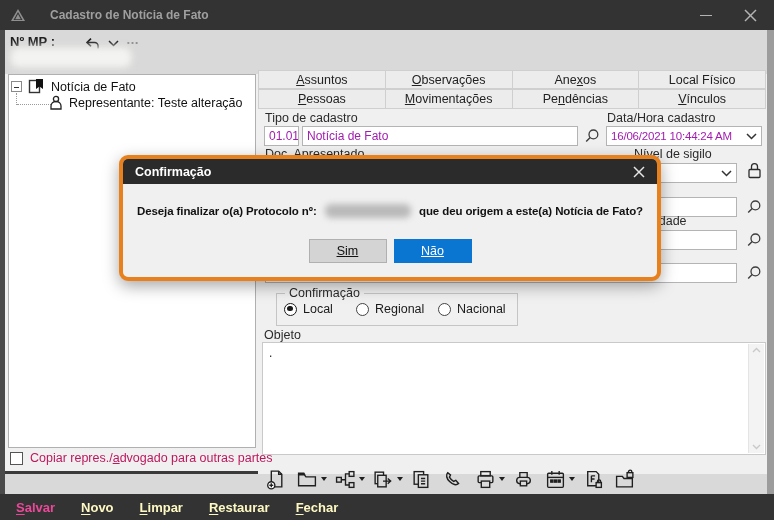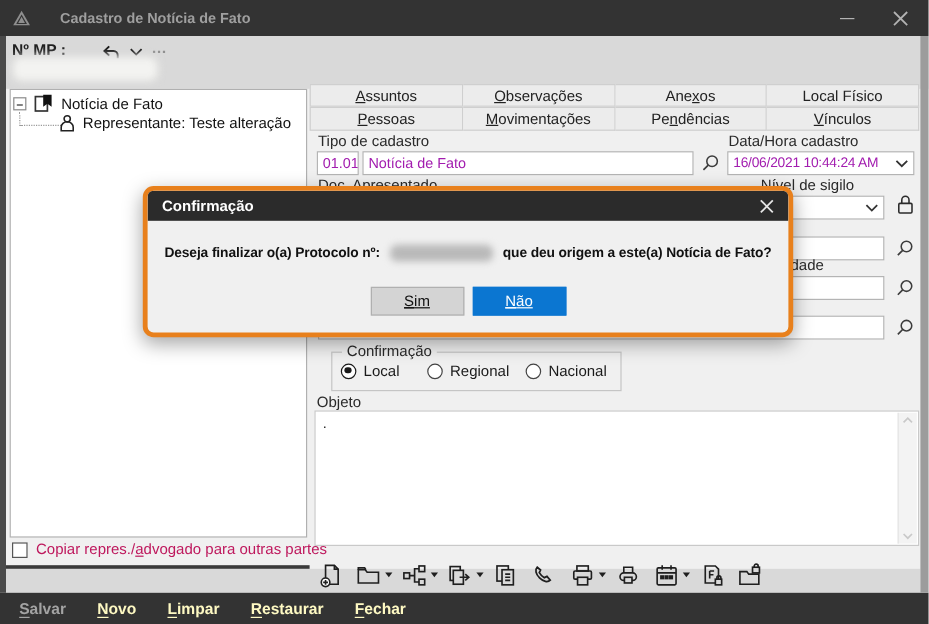--- a/index.html
+++ b/index.html
@@ -65,21 +65,21 @@
   .toolbar { left:0; top:474px; width:767px; height:20px; background:#d9d9d9; }
   .toolbar-icons { position:absolute; left:262px; top:-11px; display:flex; align-items:center; height:32px; }
   .tb-btn { width:26px; height:26px; display:flex; align-items:center; justify-content:center; }
   .dd-arrow { width:0; height:0; border-left:3.5px solid transparent; border-right:3.5px solid transparent; border-top:4px solid #1f1f1f; margin:0 5px 0 1px; }
   .tb-gap { width:6px; }
 
   
   .footer { left:0; top:494px; width:774px; height:26px; background:#333333; display:flex; align-items:center; gap:26px; padding-left:16px; }
   .footer a { font-size:13px; font-weight:bold; color:#fef9c3; text-decoration:none; }
   .footer a u { text-underline-offset:2px; }
-  .footer a.disabled { color:#a3a3a3; }
+  .footer a.disabled { color:#ec4899; }
 
   
   .dialog { left:119px; top:155px; width:542px; height:126px; background:#f0f0f0; border:4px solid #e8801c;
             border-radius:9px; z-index:10; box-shadow:0 5px 16px rgba(0,0,0,.35); overflow:hidden; }
   .dlg-title { height:25px; background:#2b2b2b; display:flex; align-items:center; padding:0 12px; }
   .dlg-title span { color:#fff; font-size:12.5px; font-weight:bold; }
   .dlg-close { margin-left:auto; display:flex; align-items:center; }
   .dlg-msg { margin-top:20px; padding:0 14px; display:flex; align-items:center; justify-content:center; gap:8px;
              font-size:11.5px; font-weight:600; color:#111; white-space:nowrap; letter-spacing:-0.1px; }
   .dlg-redacted { width:118px; height:14px; background:#b9b9b9; }

